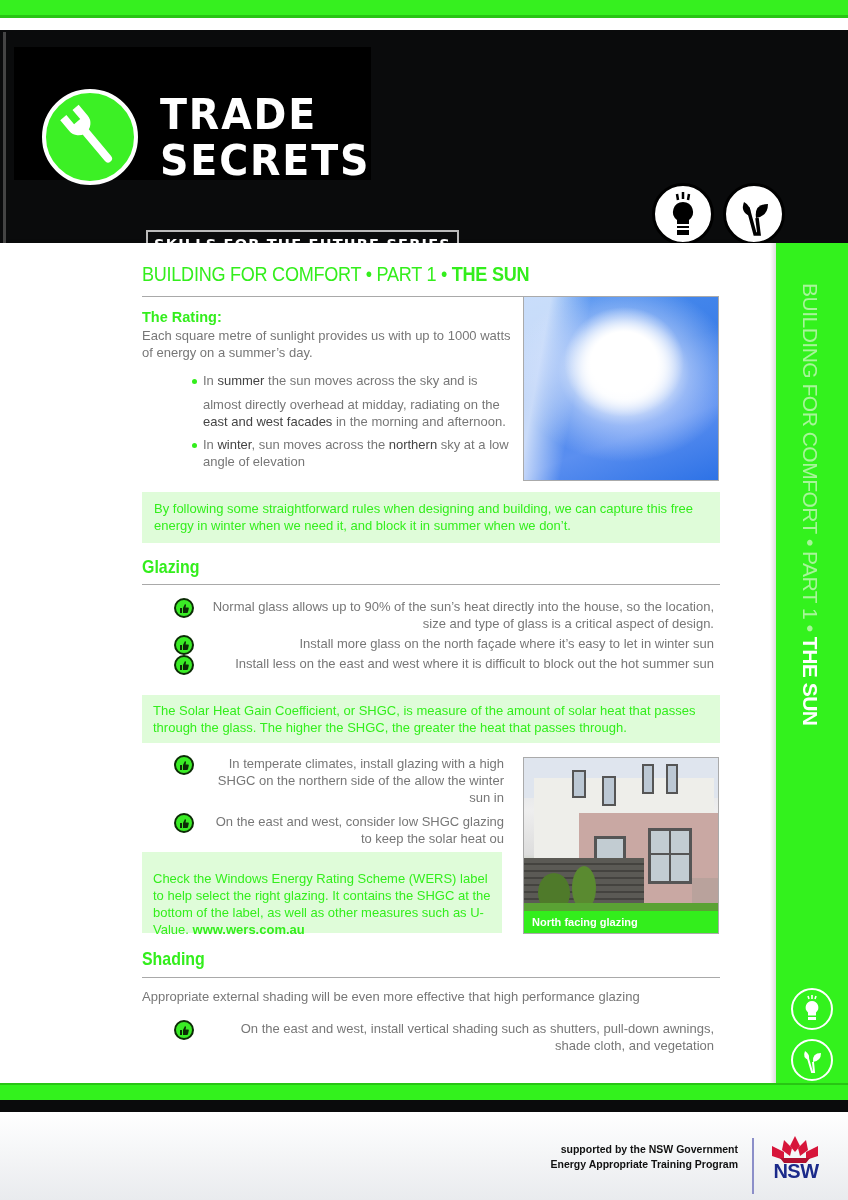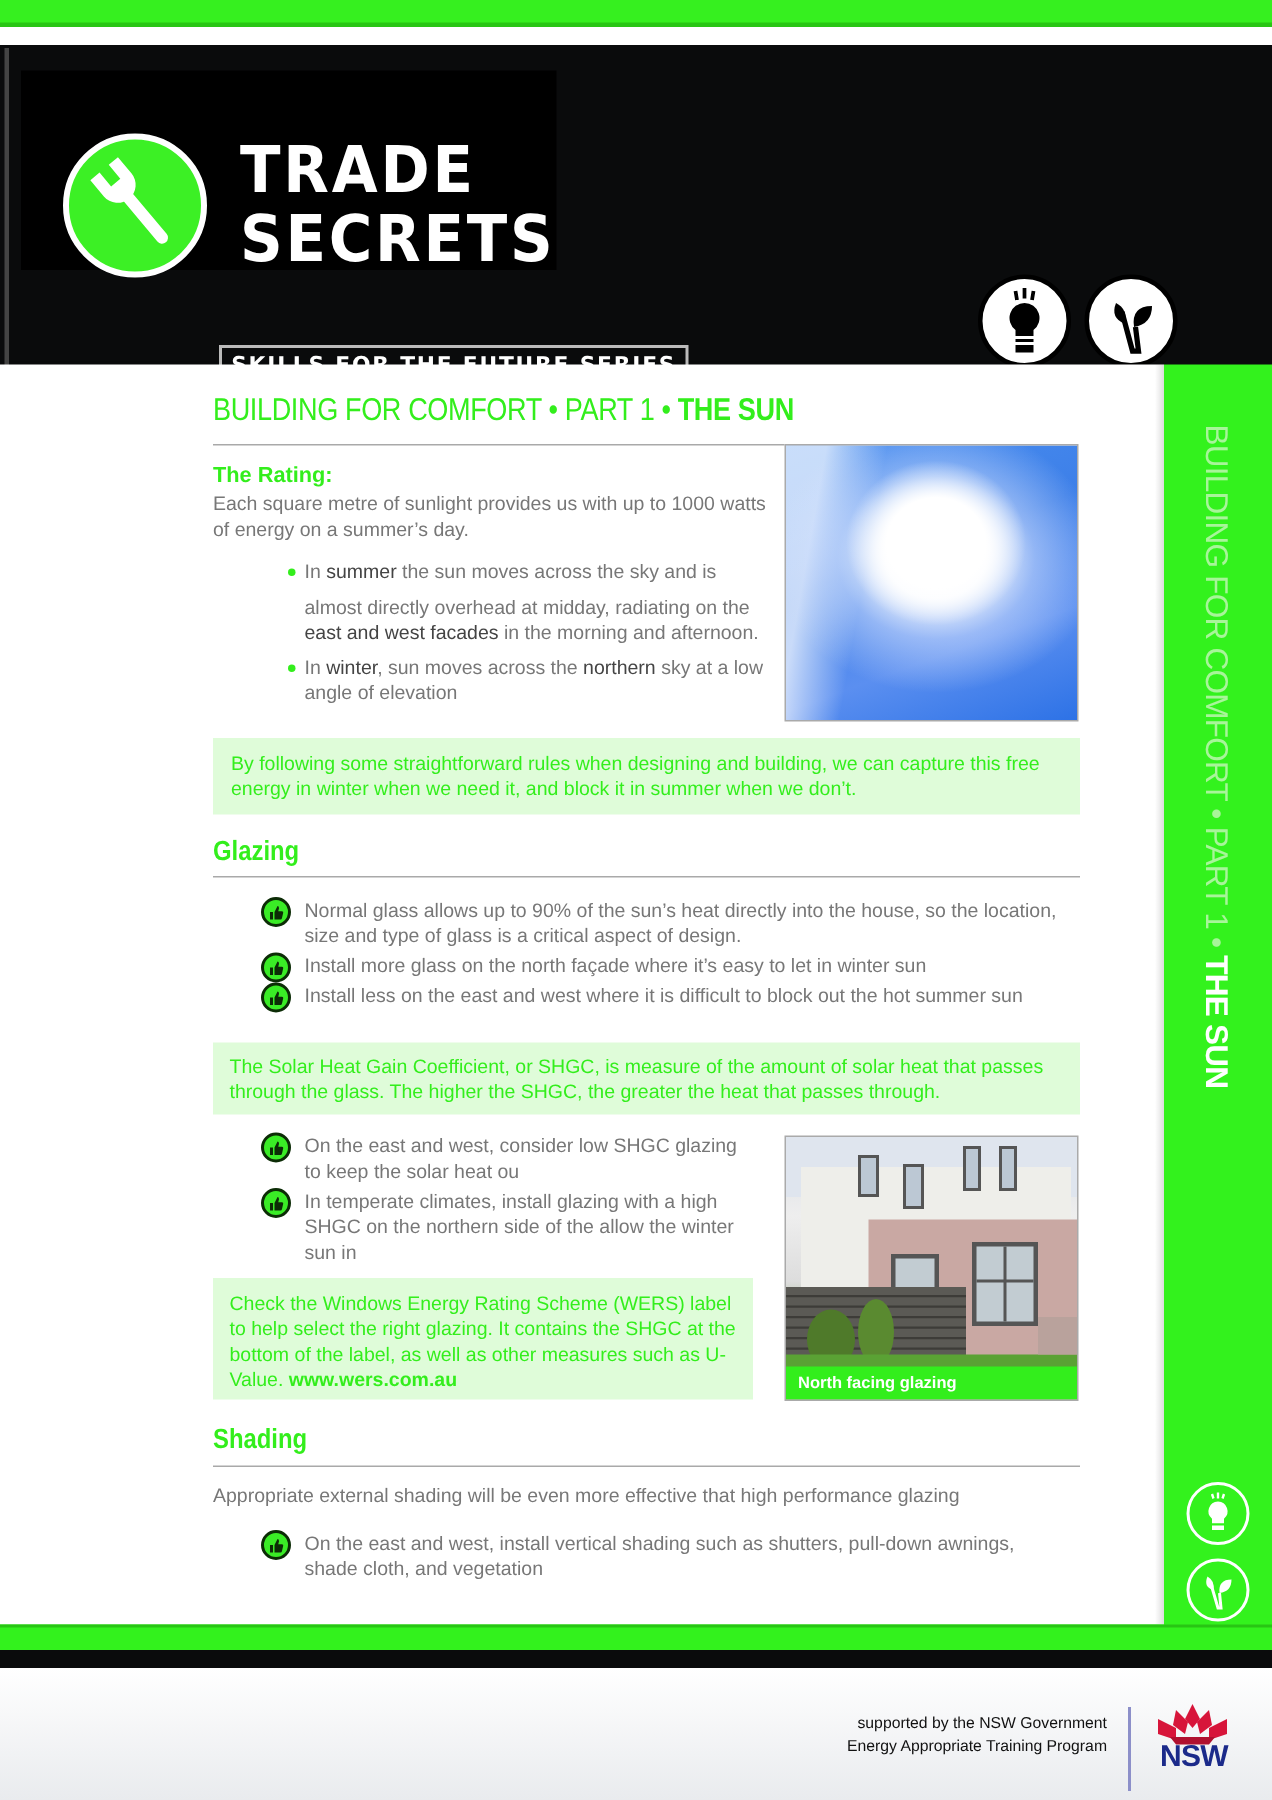--- a/index.html
+++ b/index.html
@@ -26,21 +26,21 @@
   .side-text b { color: #ffffff; font-weight: bold; }
   .side-icon { position: absolute; left: 791px; width: 42px; height: 42px; border-radius: 50%; border: 2px solid #fff; }
   .side-icon.bulb { top: 988px; }
   .side-icon.leaf { top: 1039px; }
 
   
   .card { position: absolute; left: 0; top: 243px; width: 776px; height: 840px; background: #fff; box-shadow: 0 6px 10px rgba(0,0,0,0.12); }
   .bottom-green { position: absolute; left: 0; top: 1083px; width: 848px; height: 18px; background: #33f21d; border-top: 2px solid #28c514; }
   .bottom-black { position: absolute; left: 0; top: 1100px; width: 848px; height: 12px; background: #0a0b0c; }
   .footer { position: absolute; left: 0; top: 1112px; width: 848px; height: 88px; background: linear-gradient(#ffffff, #e9ebee); }
-  .footer-text { position: absolute; left: 540px; top: 30px; width: 198px; text-align: right; font-weight: normal; font-size: 10.5px; line-height: 15px; color: #111; }
+  .footer-text { position: absolute; left: 540px; top: 30px; width: 198px; text-align: right; font-weight: bold; font-size: 10.5px; line-height: 15px; color: #111; }
   .footer-divider { position: absolute; left: 752px; top: 26px; width: 2px; height: 56px; background: #8c8fc9; }
   .nsw-logo { position: absolute; left: 762px; top: 22px; width: 66px; height: 60px; }
   .nsw-text { position: absolute; left: 768px; top: 48px; width: 56px; text-align: center; font-weight: bold; font-size: 20px; color: #1b2a8a; letter-spacing: -0.5px; }
   .page-title { position: absolute; left: 142px; top: 262px; font-family: "Liberation Sans Narrow", "Liberation Sans", sans-serif; font-size: 21px; color: #33ee1c; white-space: nowrap; transform: scaleX(0.86); transform-origin: left top; letter-spacing: -0.3px; }
   .page-title b { font-weight: bold; }
   .rule { position: absolute; left: 142px; height: 1px; background: #a9a9a9; }
   .concept-h { position: absolute; left: 142px; top: 309px; font-weight: bold; font-size: 14.5px; color: #33ee1c; }
   .body-text { color: #777; font-size: 13px; line-height: 17px; }
   .body-text strong { color: #444; font-weight: normal; }
   .concept-p { position: absolute; left: 142px; top: 327px; width: 370px; }
@@ -52,26 +52,26 @@
     background:
       radial-gradient(circle at 103px 275px, rgba(255,255,255,0.9) 0 8px, rgba(255,255,255,0) 12px),
       radial-gradient(ellipse 60px 55px at 100px 65px, #ffffff 0 55%, rgba(255,255,255,0) 100%),
       radial-gradient(ellipse 110px 90px at 100px 75px, rgba(255,255,255,0.95) 0 30%, rgba(220,230,255,0.5) 60%, rgba(255,255,255,0) 100%),
       linear-gradient(100deg, rgba(255,255,255,0.7) 0 12%, rgba(255,255,255,0) 30%),
       linear-gradient(160deg, #4a8ff0, #3d7fe8 40%, #5b8ff0 70%, #2d72e6); }
   .callout { position: absolute; background: #dffcd9; color: #33ee1c; font-size: 13px; line-height: 17px; }
   .callout b { font-weight: bold; }
   .callout-1 { left: 142px; top: 492px; width: 578px; height: 51px; padding: 8px 12px; }
   .section-h { position: absolute; left: 142px; font-family: "Liberation Sans Narrow", "Liberation Sans", sans-serif; font-weight: bold; font-size: 18.5px; color: #33ee1c; transform: scaleX(0.86); transform-origin: left top; }
-  .tips { position: absolute; left: 174px; }
+  .tips { position: absolute; left: 174px; text-align: right; }
   .tip { position: relative; padding-left: 29px; margin-bottom: 3px; }
   .thumb { position: absolute; left: 0; top: 0; width: 20px; height: 20px; border-radius: 50%; background: #3aec26; border: 2px solid #0c2c06; }
   .thumb svg { position: absolute; left: 2px; top: 2px; }
   .callout-2 { left: 142px; top: 695px; width: 578px; height: 48px; padding: 7px 11px; }
-  .callout-3 { left: 142px; top: 852px; width: 360px; height: 81px; padding: 8px 11px; }
+  .callout-3 { left: 142px; top: 852px; width: 360px; height: 81px; padding: 18px 11px; }
   .house-img { position: absolute; left: 523px; top: 757px; width: 196px; height: 177px; border: 1px solid #aaa; overflow: hidden; background: linear-gradient(#d9dde3, #eeeeee 30%, #ddd 55%, #6a9440 85%, #4c8a2a); }
   .house-caption { position: absolute; left: 0; bottom: 0; width: 100%; height: 22px; background: #33ee1c; color: #fff; font-weight: bold; font-size: 11px; line-height: 22px; padding-left: 8px; }
   .shading-p { position: absolute; left: 142px; top: 988px; width: 600px; }
 </style>
 </head>
 <body>
 
 <div class="top-strip"></div>
 
 <div class="header">
@@ -156,30 +156,30 @@
         </svg>
       </span><span>Install more glass on the north façade where it’s easy to let in winter sun</span></div>
   <div class="tip"><span class="thumb">
         <svg width="12" height="12" viewBox="0 0 12 12">
           <path d="M2 6 h2 v5 h-2z M5 6 l2 -4 q1 0 1 1.5 l-0.5 2 h2.5 q1 0 0.8 1 l-0.8 3.5 q-0.2 1 -1 1 h-4z" fill="#0c2c06"></path>
         </svg>
       </span><span>Install less on the east and west where it is difficult to block out the hot summer sun</span></div>
 </div>
 <div class="callout callout-2">The Solar Heat Gain Coefficient, or SHGC, is measure of the amount of solar heat that passes through the glass. The higher the SHGC, the greater the  heat that passes through.</div>
 <div class="tips body-text" style="top:755px; width:330px;">
+  <div class="tip" style="margin-bottom:7px;"><span class="thumb">
+        <svg width="12" height="12" viewBox="0 0 12 12">
+          <path d="M2 6 h2 v5 h-2z M5 6 l2 -4 q1 0 1 1.5 l-0.5 2 h2.5 q1 0 0.8 1 l-0.8 3.5 q-0.2 1 -1 1 h-4z" fill="#0c2c06"></path>
+        </svg>
+      </span><span>In temperate climates, install glazing with a high SHGC on the northern side of the allow the winter sun in</span></div>
   <div class="tip"><span class="thumb">
         <svg width="12" height="12" viewBox="0 0 12 12">
           <path d="M2 6 h2 v5 h-2z M5 6 l2 -4 q1 0 1 1.5 l-0.5 2 h2.5 q1 0 0.8 1 l-0.8 3.5 q-0.2 1 -1 1 h-4z" fill="#0c2c06"></path>
         </svg>
       </span><span>On the east and west, consider low SHGC glazing to keep the solar heat ou</span></div>
-  <div class="tip" style="margin-bottom:7px;"><span class="thumb">
-        <svg width="12" height="12" viewBox="0 0 12 12">
-          <path d="M2 6 h2 v5 h-2z M5 6 l2 -4 q1 0 1 1.5 l-0.5 2 h2.5 q1 0 0.8 1 l-0.8 3.5 q-0.2 1 -1 1 h-4z" fill="#0c2c06"></path>
-        </svg>
-      </span><span>In temperate climates, install glazing with a high SHGC on the northern side of the allow the winter sun in</span></div>
 </div>
 <div class="callout callout-3"><span>Check the Windows Energy Rating Scheme (WERS) label to help select the right glazing.  It contains the SHGC at the bottom of the label, as well as other measures such as  U-Value. </span><b>www.wers.com.au</b></div>
 <div class="house-img">
   <svg width="196" height="155" viewBox="0 0 196 155" style="position:absolute;left:0;top:0;">
     <rect x="0" y="0" width="196" height="40" fill="#dfe5ee"></rect>
     <rect x="10" y="20" width="180" height="110" fill="#eeeeea"></rect>
     <rect x="55" y="55" width="140" height="95" fill="#c9a8a3"></rect>
     <rect x="48" y="12" width="14" height="28" fill="#555"></rect>
       <rect x="50" y="14" width="10" height="24" fill="#bcc8d4"></rect>
     <rect x="78" y="18" width="14" height="30" fill="#555"></rect>

